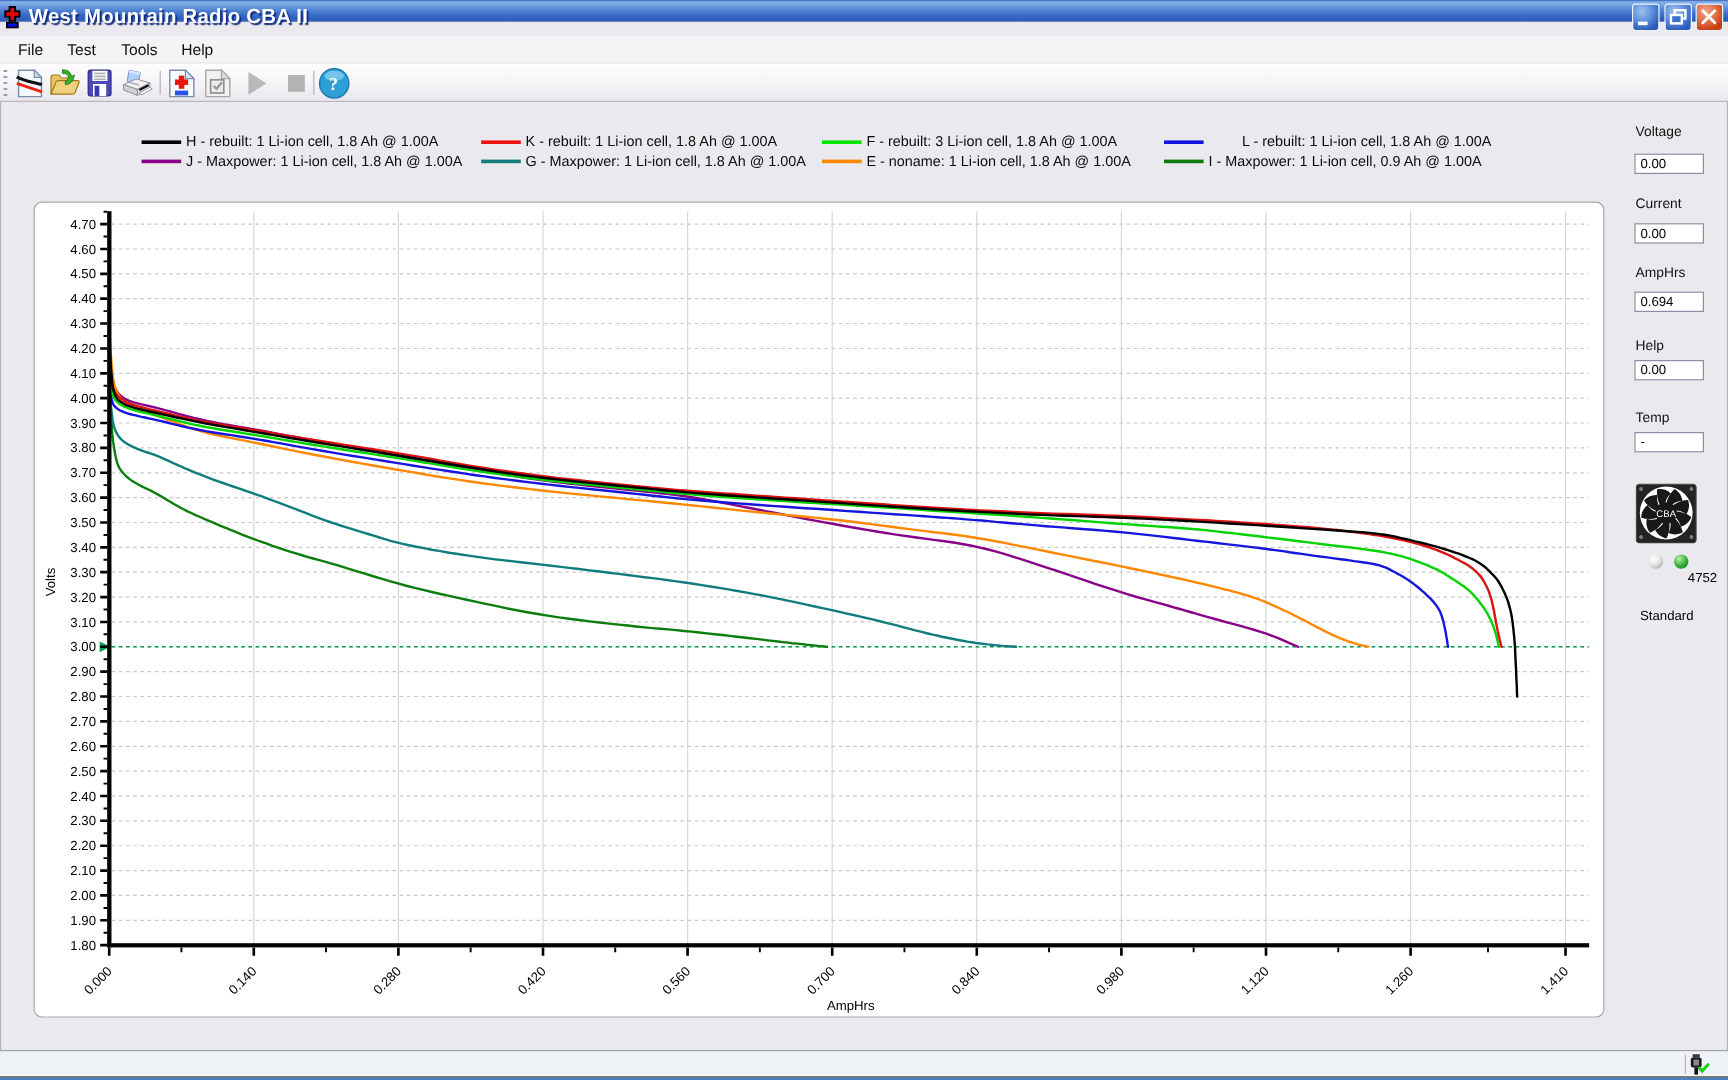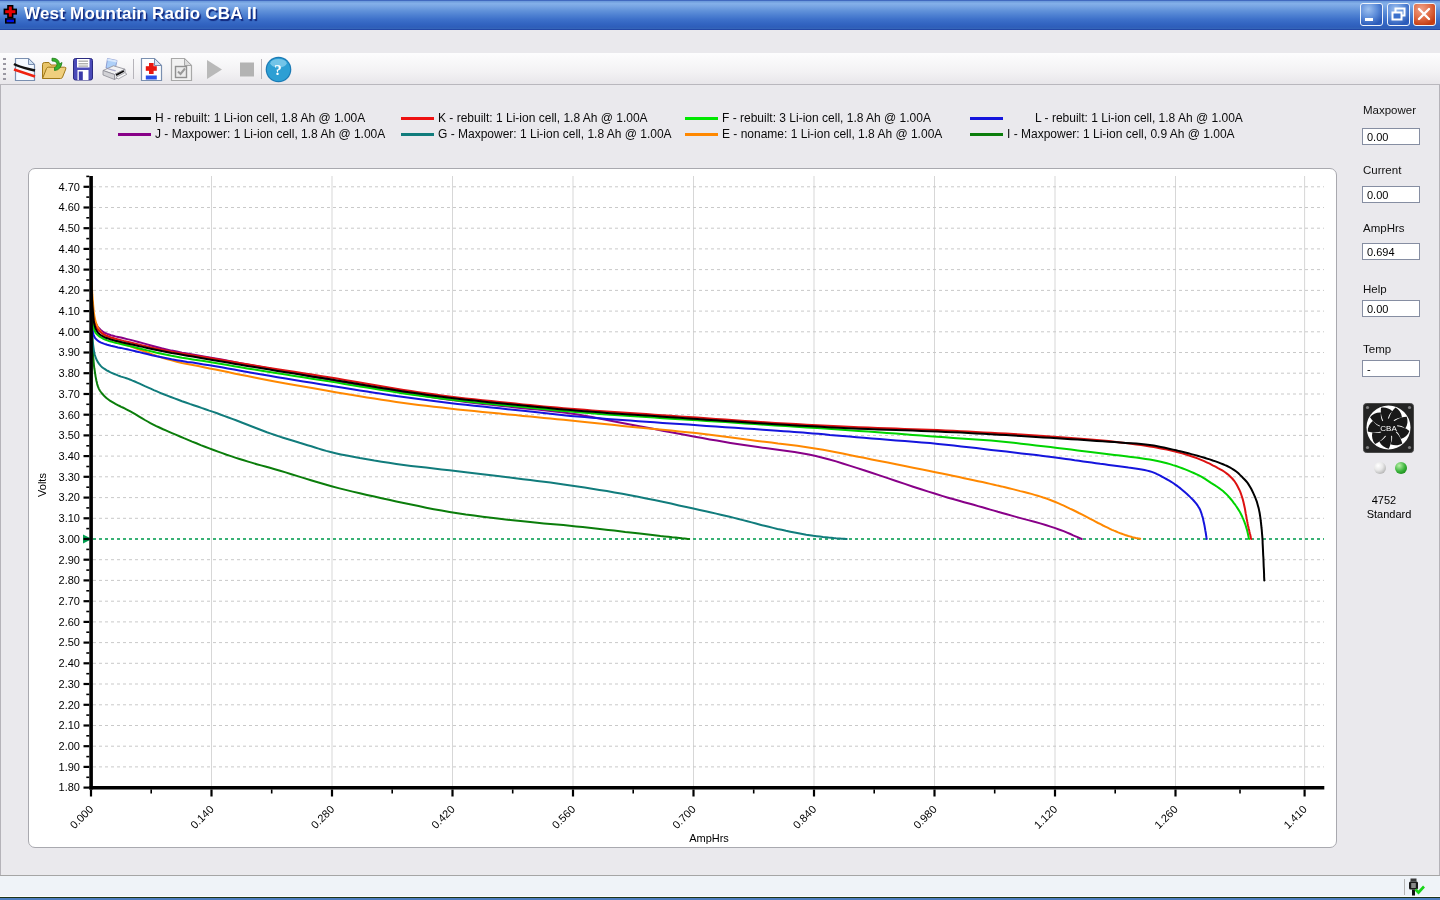--- a/index.html
+++ b/index.html
@@ -1,18 +1,18 @@
 <!DOCTYPE html>
 <html><head><meta charset="utf-8"><title>West Mountain Radio CBA II</title>
 <style>
 *{margin:0;padding:0;box-sizing:border-box}
 html,body{width:1440px;height:900px;overflow:hidden;font-family:"Liberation Sans",sans-serif}
 #win{position:absolute;left:0;top:0;width:1440px;height:900px;background:#eae9ed}
 
-#titlebar{position:absolute;left:0;top:0;width:1440px;height:30px;
+#titlebar{position:absolute;left:0;top:0;width:1440px;height:18px;
  background:linear-gradient(to bottom,#2a4fb0 0%,#6f9ddd 5%,#84b0e9 12%,#77a4e3 22%,#6293da 35%,#4e81d2 50%,#3d70c9 65%,#3264c1 80%,#2e5eba 90%,#3363b8 95%,#1a3a9c 100%);}
 #titlebar .ttext{position:absolute;left:24px;top:4px;color:#fff;font-size:17px;font-weight:bold;letter-spacing:.2px;text-shadow:1.5px 1.5px 1px #10277c}
 #appicon{position:absolute;left:2px;top:5px}
 .wbtn{position:absolute;top:3px;width:23px;height:23px;border-radius:3px;border:1px solid #eef3fb}
 #btnmin,#btnmax{background:radial-gradient(circle at 35% 25%,#9dc0ef 0%,#5a8ad8 45%,#2a5ab8 80%,#2f63c6 100%)}
 #btnmin{left:1360px}#btnmax{left:1387px}
 #btnclose{left:1413px;background:radial-gradient(circle at 35% 25%,#f0a188 0%,#e06c45 45%,#c33c12 80%,#cc4d22 100%)}
 
 #menubar{position:absolute;left:0;top:30px;width:1440px;height:23px;background:#f4f3f5;border-bottom:1px solid #e4e2e6}
 #menubar span{position:absolute;top:4px;font-size:13px;color:#111}
@@ -28,21 +28,21 @@
 #chartpanel{position:absolute;left:27px;top:83px;width:1309px;height:680px;background:#fff;border:1px solid #a9a9af;border-radius:7px}
 #chartsvg{position:absolute;left:0;top:0}
 
 #rpanel{position:absolute;left:1337px;top:0;width:103px;height:900px}
 .plabel{position:absolute;left:26px;font-size:11.5px;color:#111}
 .pfield{position:absolute;left:25px;width:58px;height:17px;background:#fff;border:1px solid #868ea2;font-size:11px;color:#000;padding:2px 0 0 4px}
 #fanbox{position:absolute;left:26px;top:403px}
 .led{position:absolute;width:12px;height:12px;border-radius:50%}
 #led1{left:37px;top:462px;background:radial-gradient(circle at 35% 30%,#ffffff 0%,#e8e8e8 40%,#b9b9b9 75%,#8f8f8f 100%)}
 #led2{left:58px;top:462px;background:radial-gradient(circle at 35% 30%,#b8f0a8 0%,#3cb43c 50%,#148414 85%,#0c6e0c 100%)}
-#ptext1{position:absolute;left:0;top:494px;width:94px;text-align:center;font-size:11px;color:#000}
+#ptext1{position:absolute;left:0;top:476px;width:94px;text-align:right;font-size:11px;color:#000}
 #ptext2{position:absolute;left:0;top:508px;width:104px;text-align:center;font-size:11px;color:#000}
 
 #statusbar{position:absolute;left:0;top:875px;width:1440px;height:21px;background:#eff3f8;border-top:1px solid #a5a5a5}
 #sbsep{position:absolute;left:1404px;top:3px;width:1px;height:16px;background:#b4b4b4}
 #botline1{position:absolute;left:0;top:896px;width:1440px;height:1px;background:#fdfdfd}
 #botline2{position:absolute;left:0;top:897px;width:1440px;height:1px;background:#1d3317}
 #botline3{position:absolute;left:0;top:898px;width:1440px;height:2px;background:#4d7ec0}
 </style></head>
 <body>
 <div id="win">
@@ -59,20 +59,26 @@
   <div class="wbtn" id="btnmin"><svg width="21" height="21">
           <rect x="4" y="14" width="8" height="3" fill="#fff"></rect>
         </svg></div>
   <div class="wbtn" id="btnmax"><svg width="21" height="21">
           <rect x="7.5" y="4.5" width="9" height="7" fill="none" stroke="#fff" stroke-width="2"></rect>
           <rect x="4.5" y="8.5" width="9" height="7" fill="#3c71cc" stroke="#fff" stroke-width="2"></rect>
         </svg></div>
   <div class="wbtn" id="btnclose"><svg width="21" height="21">
           <path d="M5,5 L15,15 M15,5 L5,15" stroke="#fff" stroke-width="2.4" stroke-linecap="round"></path>
         </svg></div>
+ </div>
+ <div id="menubar">
+  <span style="left:15px">File</span>
+      <span style="left:56px">Test</span>
+      <span style="left:101px">Tools</span>
+      <span style="left:151px">Help</span>
  </div>
  <div id="toolbar">
   <div id="grip"></div>
   <svg class="tbtn" style="left:13px" width="24" height="25" viewBox="0 0 24 25">
     <path d="M2.5,1.5 h13 l6,6 v16 h-19 z" fill="#f4f9ff" stroke="#7a8fb0" stroke-width="1.2"></path>
     <path d="M15.5,1.5 l6,6 h-6 z" fill="#cfe0f2" stroke="#7a8fb0" stroke-width="1"></path>
     <path d="M1,7 C6,10 12,11 22,13.5" stroke="#111" stroke-width="2.6" fill="none"></path>
     <path d="M1,12.5 L22,19.5" stroke="#ee2211" stroke-width="2.4" fill="none"></path>
   </svg>
   <svg class="tbtn" style="left:41px" width="27" height="25" viewBox="0 0 27 25">
@@ -319,21 +325,21 @@
 <line x1="845.2" y1="620.5" x2="845.2" y2="624.5" stroke="#000" stroke-width="1.6"></line>
 <line x1="965.7" y1="620.5" x2="965.7" y2="624.5" stroke="#000" stroke-width="1.6"></line>
 <line x1="1086.2" y1="620.5" x2="1086.2" y2="624.5" stroke="#000" stroke-width="1.6"></line>
 <line x1="1211.0" y1="620.5" x2="1211.0" y2="624.5" stroke="#000" stroke-width="1.6"></line>
 <text transform="translate(17,316) rotate(-90)" text-anchor="middle" font-size="11">Volts</text>
 <text x="680" y="673" text-anchor="middle" font-size="11">AmpHrs</text>
    </svg>
   </div>
  </div>
  <div id="rpanel">
-<div class="plabel" style="top:104px">Maxpower</div>
+<div class="plabel" style="top:104px">Voltage</div>
 <div class="pfield" style="top:127.5px">0.00</div>
 <div class="plabel" style="top:164px">Current</div>
 <div class="pfield" style="top:186px">0.00</div>
 <div class="plabel" style="top:221.5px">AmpHrs</div>
 <div class="pfield" style="top:242.5px">0.694</div>
 <div class="plabel" style="top:282.5px">Help</div>
 <div class="pfield" style="top:300px">0.00</div>
 <div class="plabel" style="top:342.5px">Temp</div>
 <div class="pfield" style="top:360px">-</div>
   <svg id="fanbox" width="51" height="50" viewBox="0 0 51 50">

